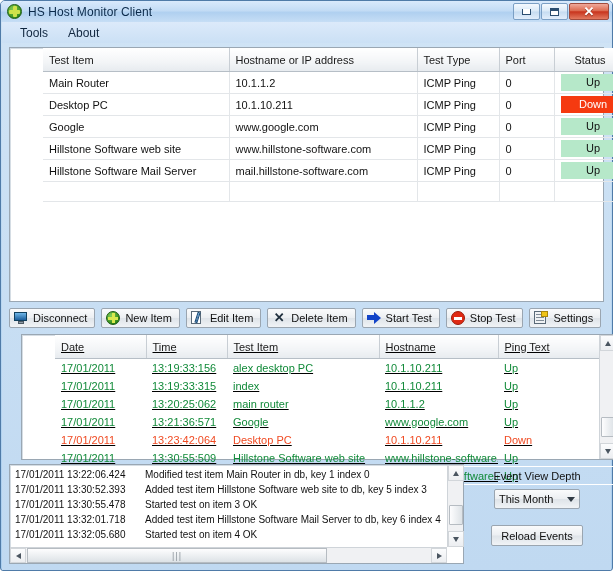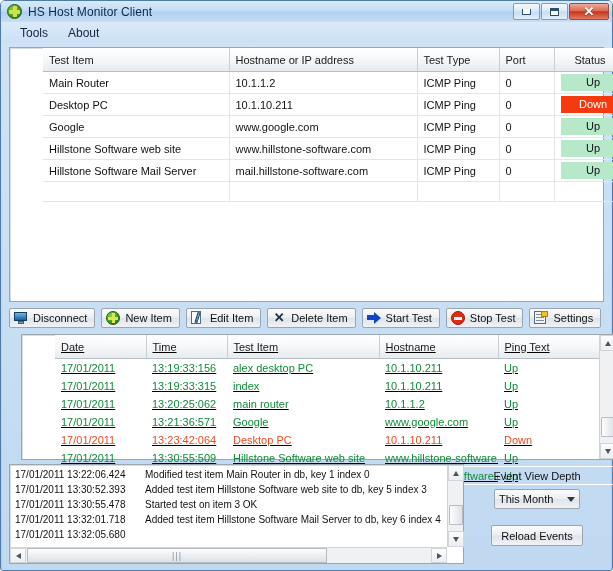--- a/index.html
+++ b/index.html
@@ -481,20 +481,21 @@
         <div class="log-row">
           <span class="log-ts">17/01/2011 13:30:55.478</span>
           <span class="log-msg">Started test on item 3 OK</span>
         </div>
         <div class="log-row">
           <span class="log-ts">17/01/2011 13:32:01.718</span>
           <span class="log-msg">Added test item Hillstone Software Mail Server to db, key 6 index 4</span>
         </div>
         <div class="log-row">
           <span class="log-ts">17/01/2011 13:32:05.680</span>
+          <span class="log-msg">Started test on item 4 OK</span>
         </div>
       </div>
       <div class="log-vscroll">
         <div class="vsb-arrow">
             <span class="tri-up"></span>
           </div>
         <div class="vsb-thumb" style="top:40px;"></div>
         <div class="vsb-arrow bot">
             <span class="tri-dn"></span>
           </div>

